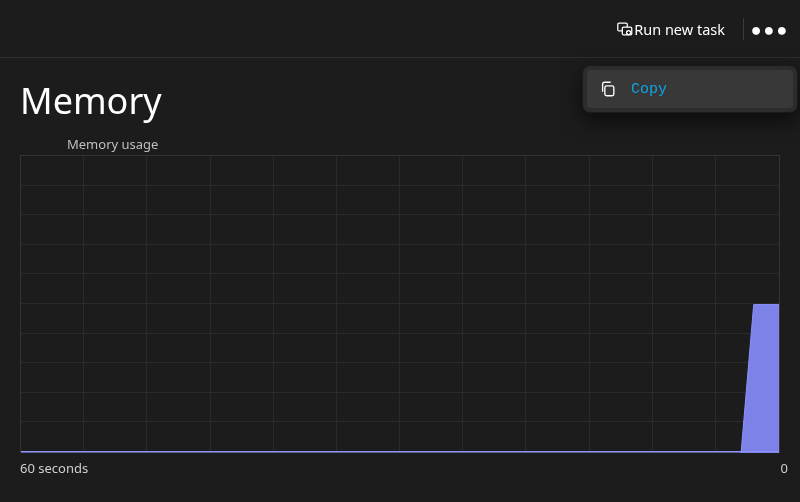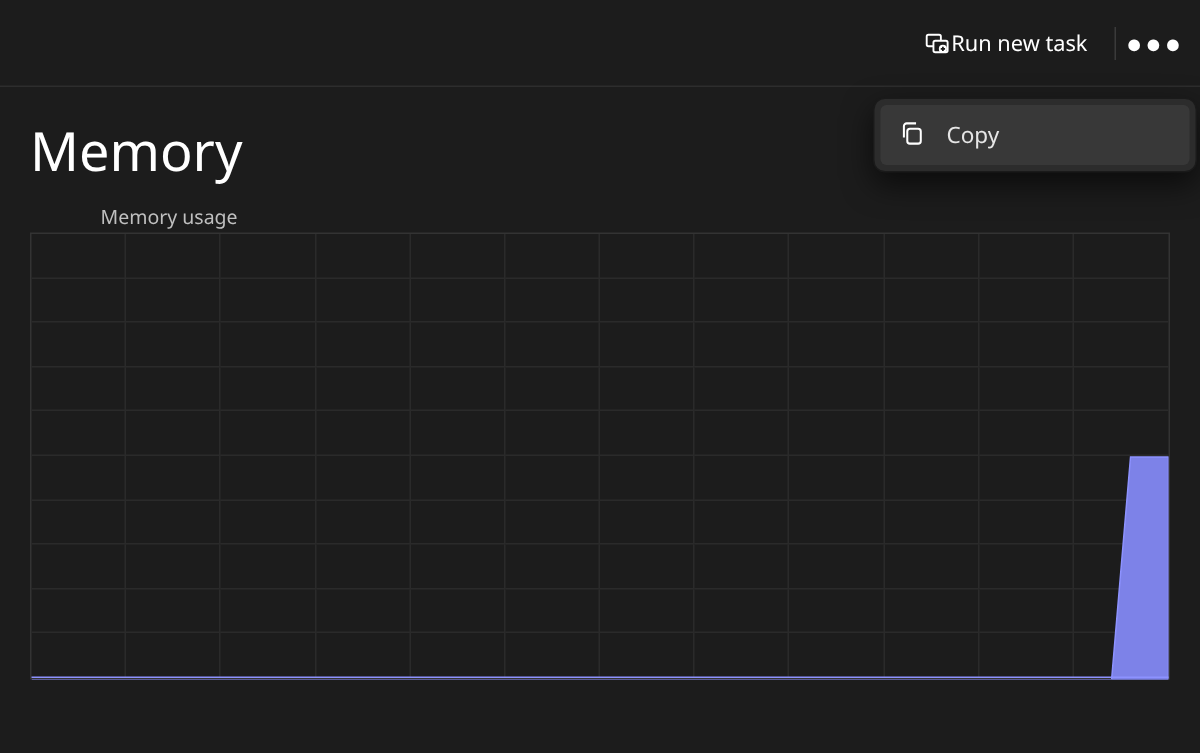--- a/index.html
+++ b/index.html
@@ -114,27 +114,28 @@
       left: 582px;
       width: 216px;
       background: #2c2c2c;
       border: 1px solid #1a1a1a;
       border-radius: 8px;
       box-shadow: 0 8px 20px rgba(0,0,0,0.6);
       padding: 4px;
     }
     .menu-item {
       display: flex;
-      align-items: flex-start;
+      align-items: center;
       gap: 14px;
       padding: 10px 12px;
       border-radius: 4px;
       cursor: pointer;
       font-size: 15px;
-      color: #e5e5e5;
+      color: #0ea5e9;
+      font-family: Liberation Mono, monospace;
     }
     .menu-item.highlight { background: #383838; }
     .icon { width: 18px; height: 18px; flex-shrink: 0; display: inline-flex; align-items: center; justify-content: center; }
   </style>
 </head>
 <body>
 
 <div class="toolbar">
   <div class="btn">
     <span class="icon">
@@ -279,20 +280,24 @@
           <div></div>
           <div></div>
           <div></div>
           <div></div>
         </div>
       <svg class="data-poly" viewBox="0 0 760 298" preserveAspectRatio="none">
         <polygon id="chart-polygon" fill="#7d82e8" stroke="#8d92ff" stroke-width="1" points="0,298 0,298 722,298 734.6666666666666,149 760,149 760,298"></polygon>
       </svg>
       <div class="baseline"></div>
     </div>
+    <div class="axis-labels">
+      <span>60 seconds</span>
+      <span>0</span>
+    </div>
   </div>
 </div>
 
 <div class="context-menu">
   <div class="menu-item highlight">
     <span class="icon">
       <svg viewBox="0 0 20 20" width="18" height="18" fill="none" stroke="#fff" stroke-width="1.5">
         <rect x="6.5" y="6.5" width="10" height="11" rx="2"></rect>
         <path d="M4 13 V4.5 A2 2 0 0 1 6 2.5 H13"></path>
       </svg>

